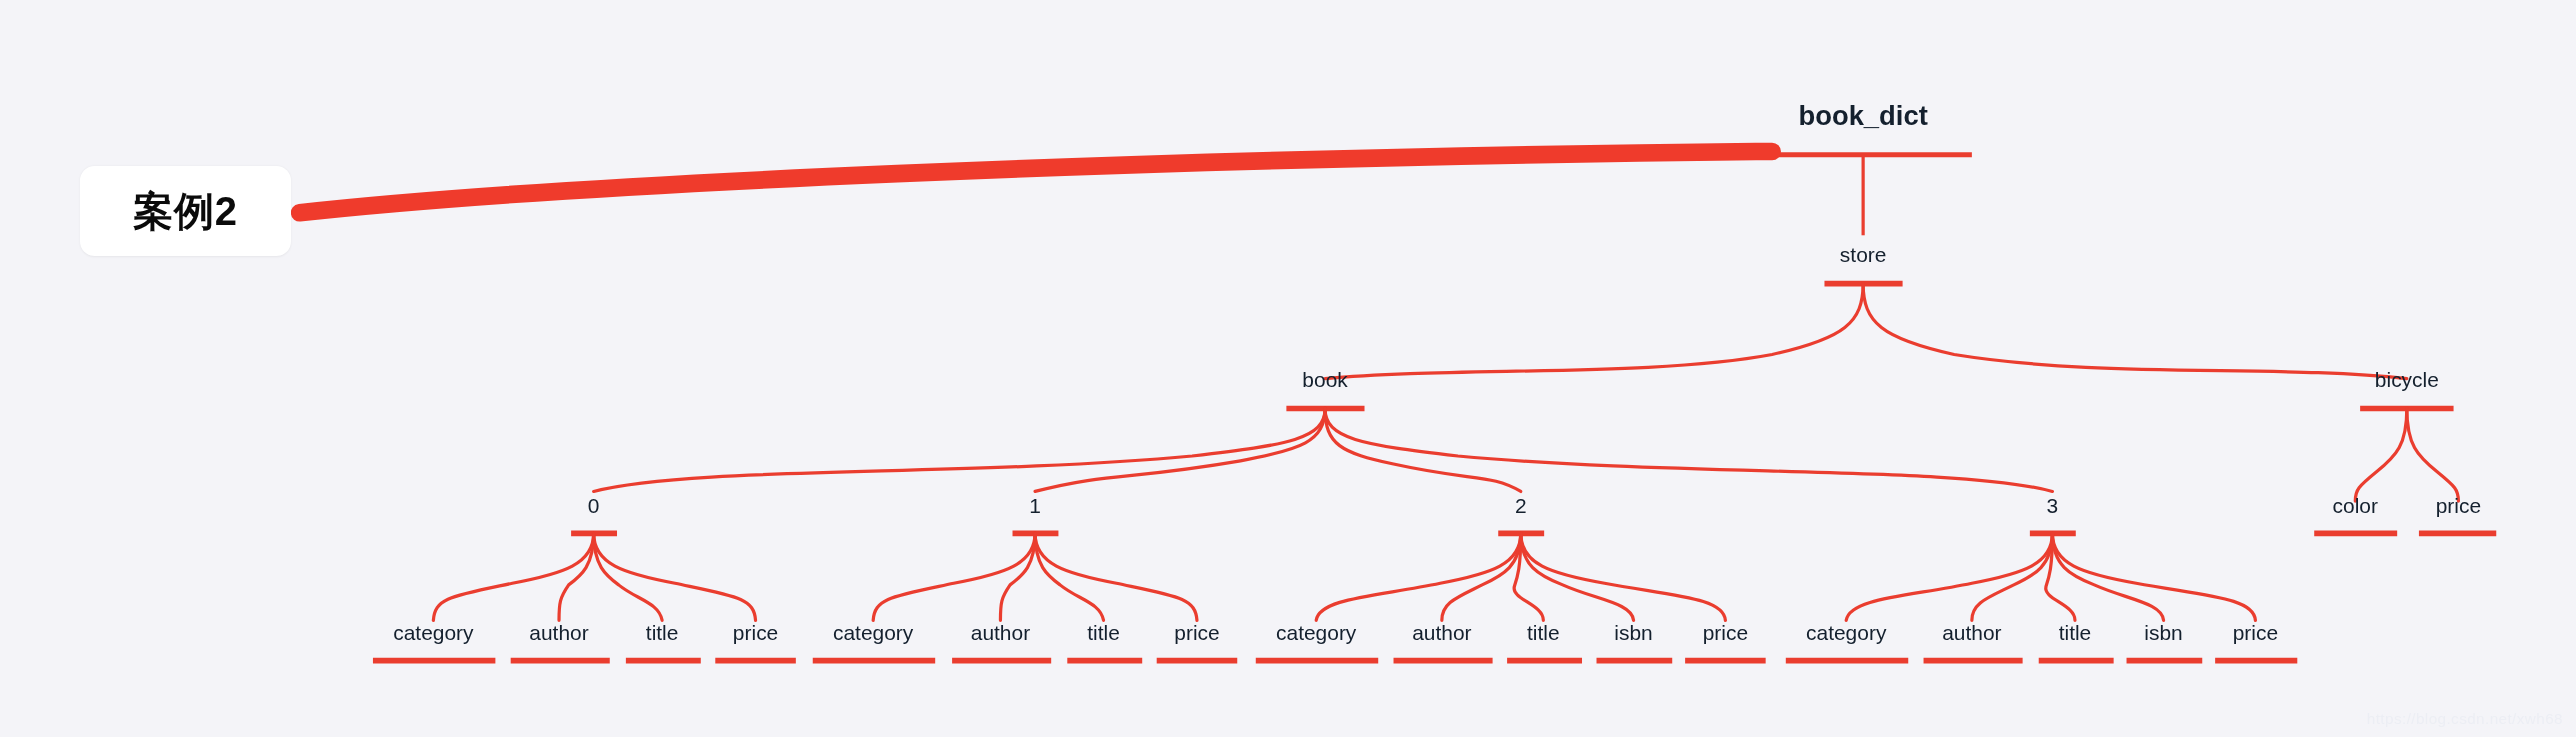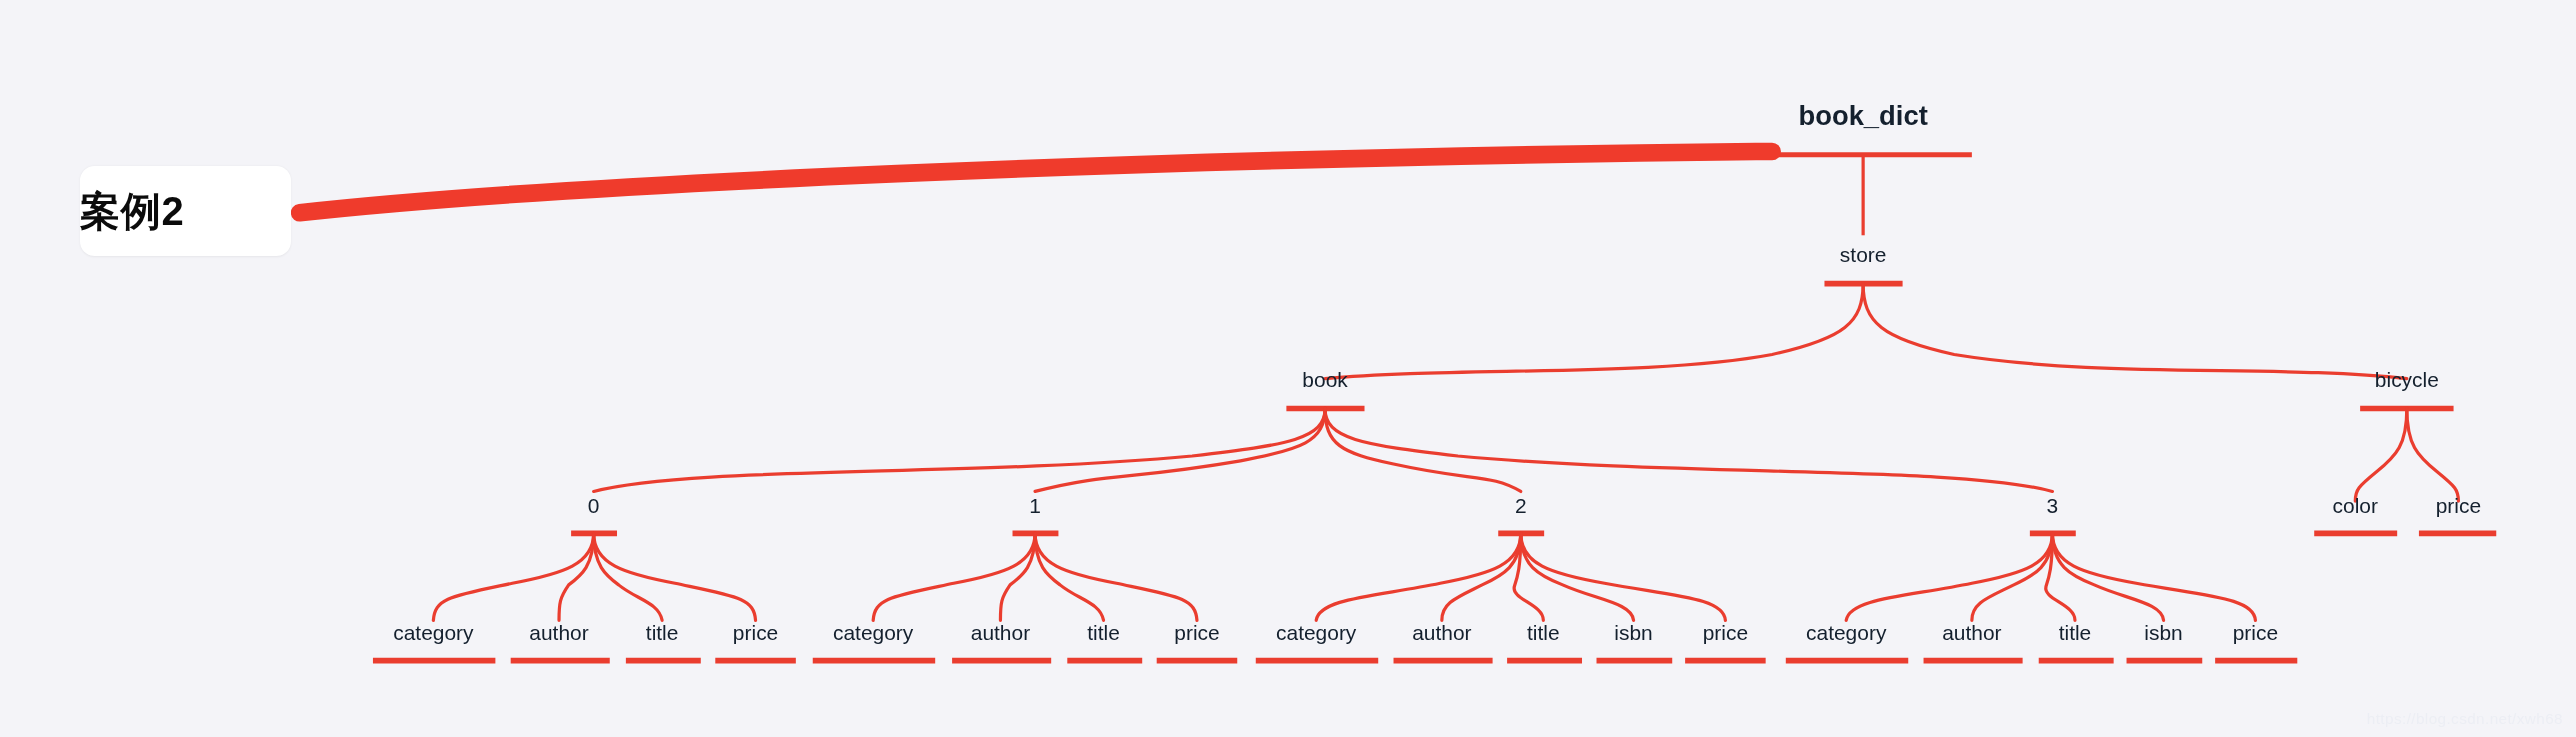--- a/index.html
+++ b/index.html
@@ -70,21 +70,21 @@
   .callout-box {
     position: absolute;
     left: 80px;
     top: 166px;
     width: 211px;
     height: 90px;
     background: #ffffff;
     border-radius: 14.5px;
     display: flex;
     align-items: center;
-    justify-content: flex-start;
+    justify-content: center;
     box-shadow: 0 0.8px 2.4px rgba(0,0,0,0.06);
     z-index: 5;
   }
   .callout-text {
     font-family: "Liberation Sans", sans-serif;
     font-size: 40px;
     font-weight: bold;
     color: #0b0b0b;
     letter-spacing: 0.8px;
     white-space: nowrap;

